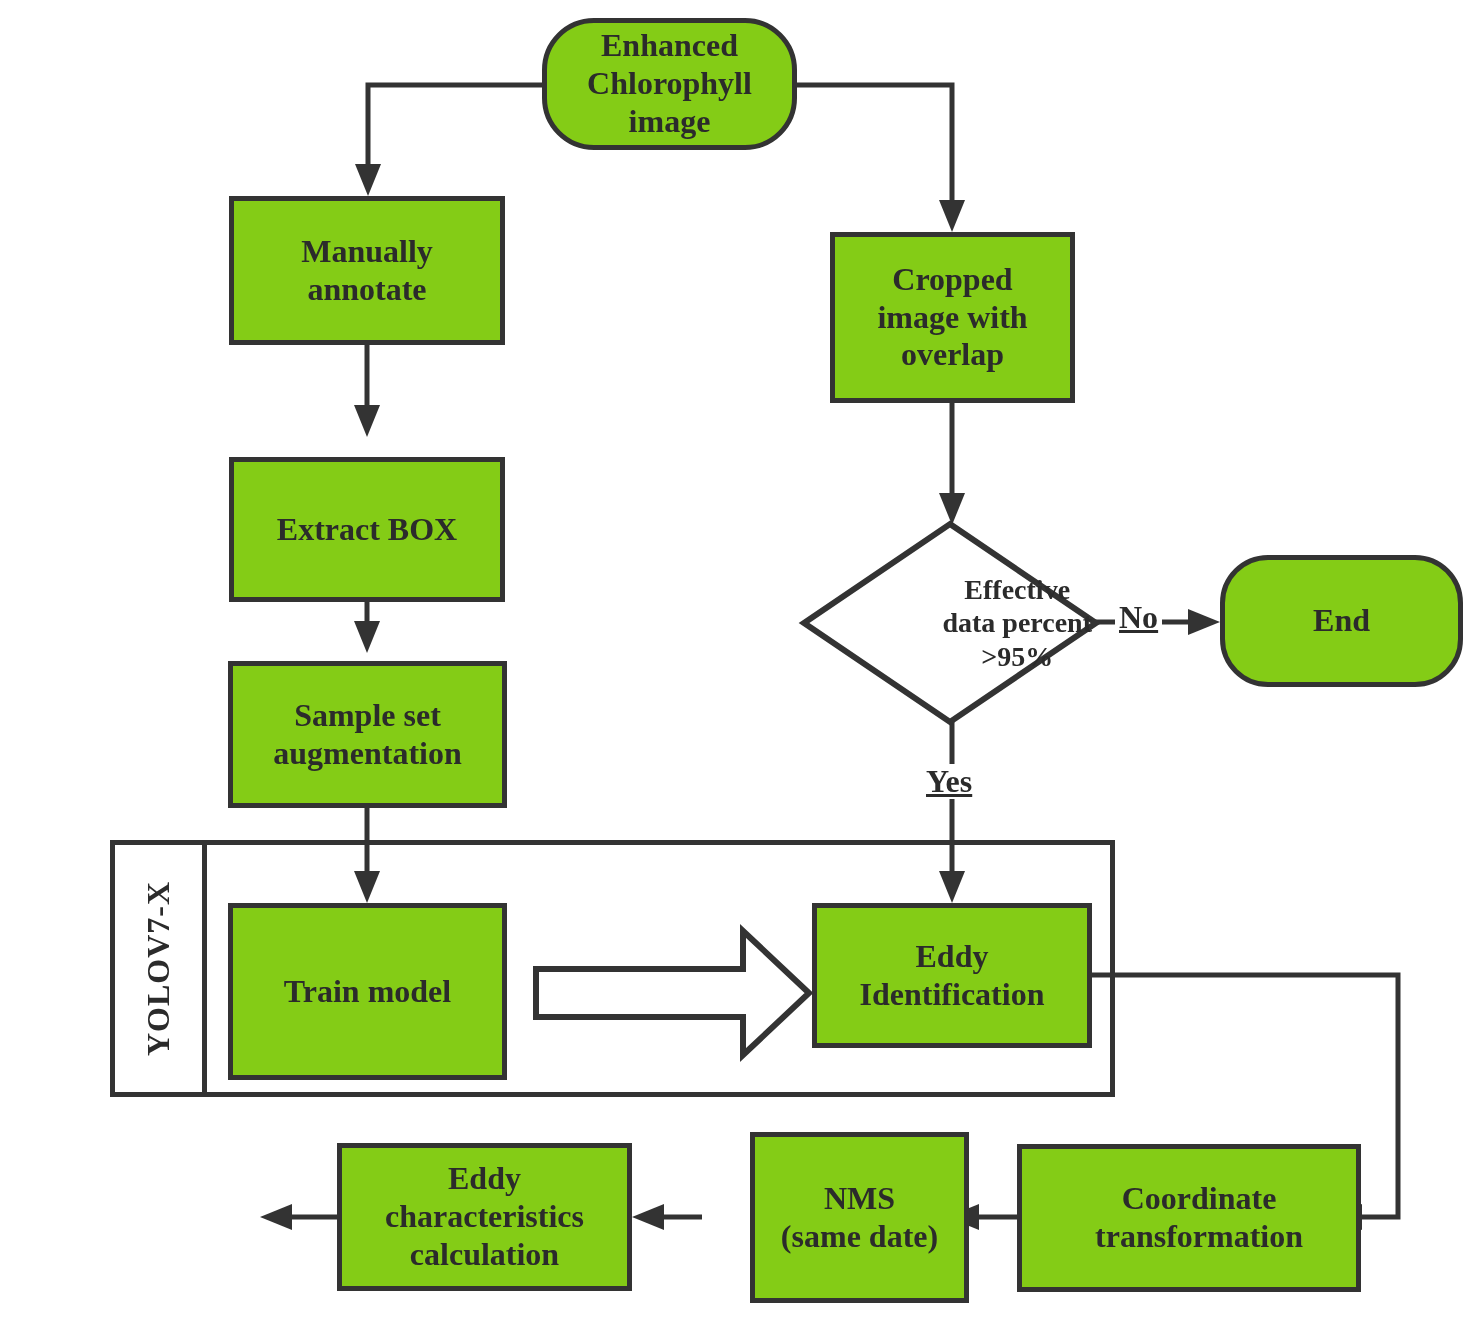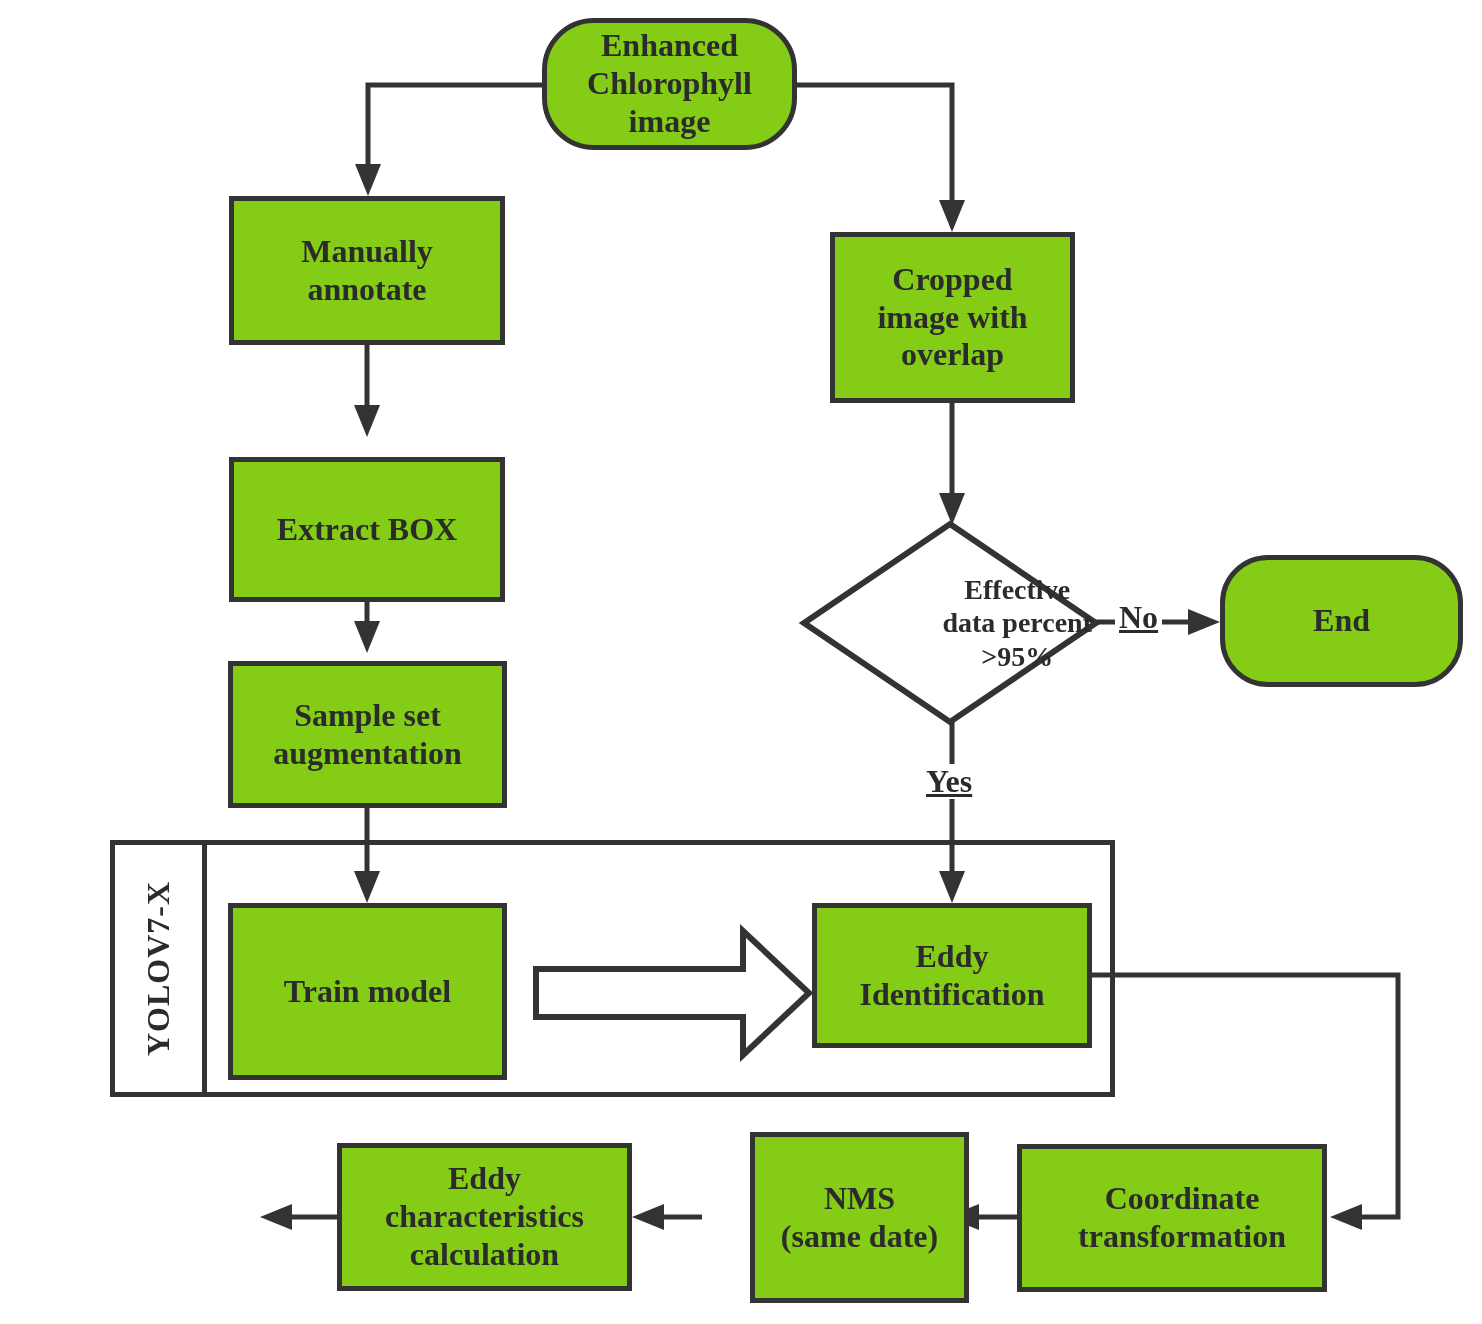--- a/index.html
+++ b/index.html
@@ -63,21 +63,21 @@
   }
   
   .n-enhanced {left:542px; top:18px;  width:255px; height:132px;}
   .n-manually {left:229px; top:196px; width:276px; height:149px;}
   .n-extract  {left:229px; top:437px; width:276px; height:145px;margin-top:20px;}
   .n-sample   {left:228px; top:661px; width:279px; height:147px;}
   .n-train    {left:228px; top:903px; width:279px; height:177px;}
   .n-eddyid   {left:812px; top:903px; width:280px; height:145px;}
   .n-cropped  {left:830px; top:232px; width:245px; height:171px;justify-content:center;}
   .n-end      {left:1220px;top:555px; width:243px; height:132px;border-radius:48px;}
-  .n-coord    {left:1017px;top:1144px;width:310px; height:148px;padding-left:20px;}
+  .n-coord    {left:1017px;top:1144px;width:344px; height:148px;padding-left:20px;}
   .n-nms      {left:702px; top:1132px;width:219px; height:171px;margin-left:48px;}
   .n-eddychar {left:337px; top:1143px;width:295px; height:148px;}
   .n-smes     {left:28px;  top:1132px;width:232px; height:171px;border-radius:58px;}
   .n-decision-label{left:808px;top:560px;width:284px;height:126px;}
   .l-yes{left:922px;top:764px;}
   .l-no {left:1115px;top:600px;}
 </style>
 </head>
 <body>
 

